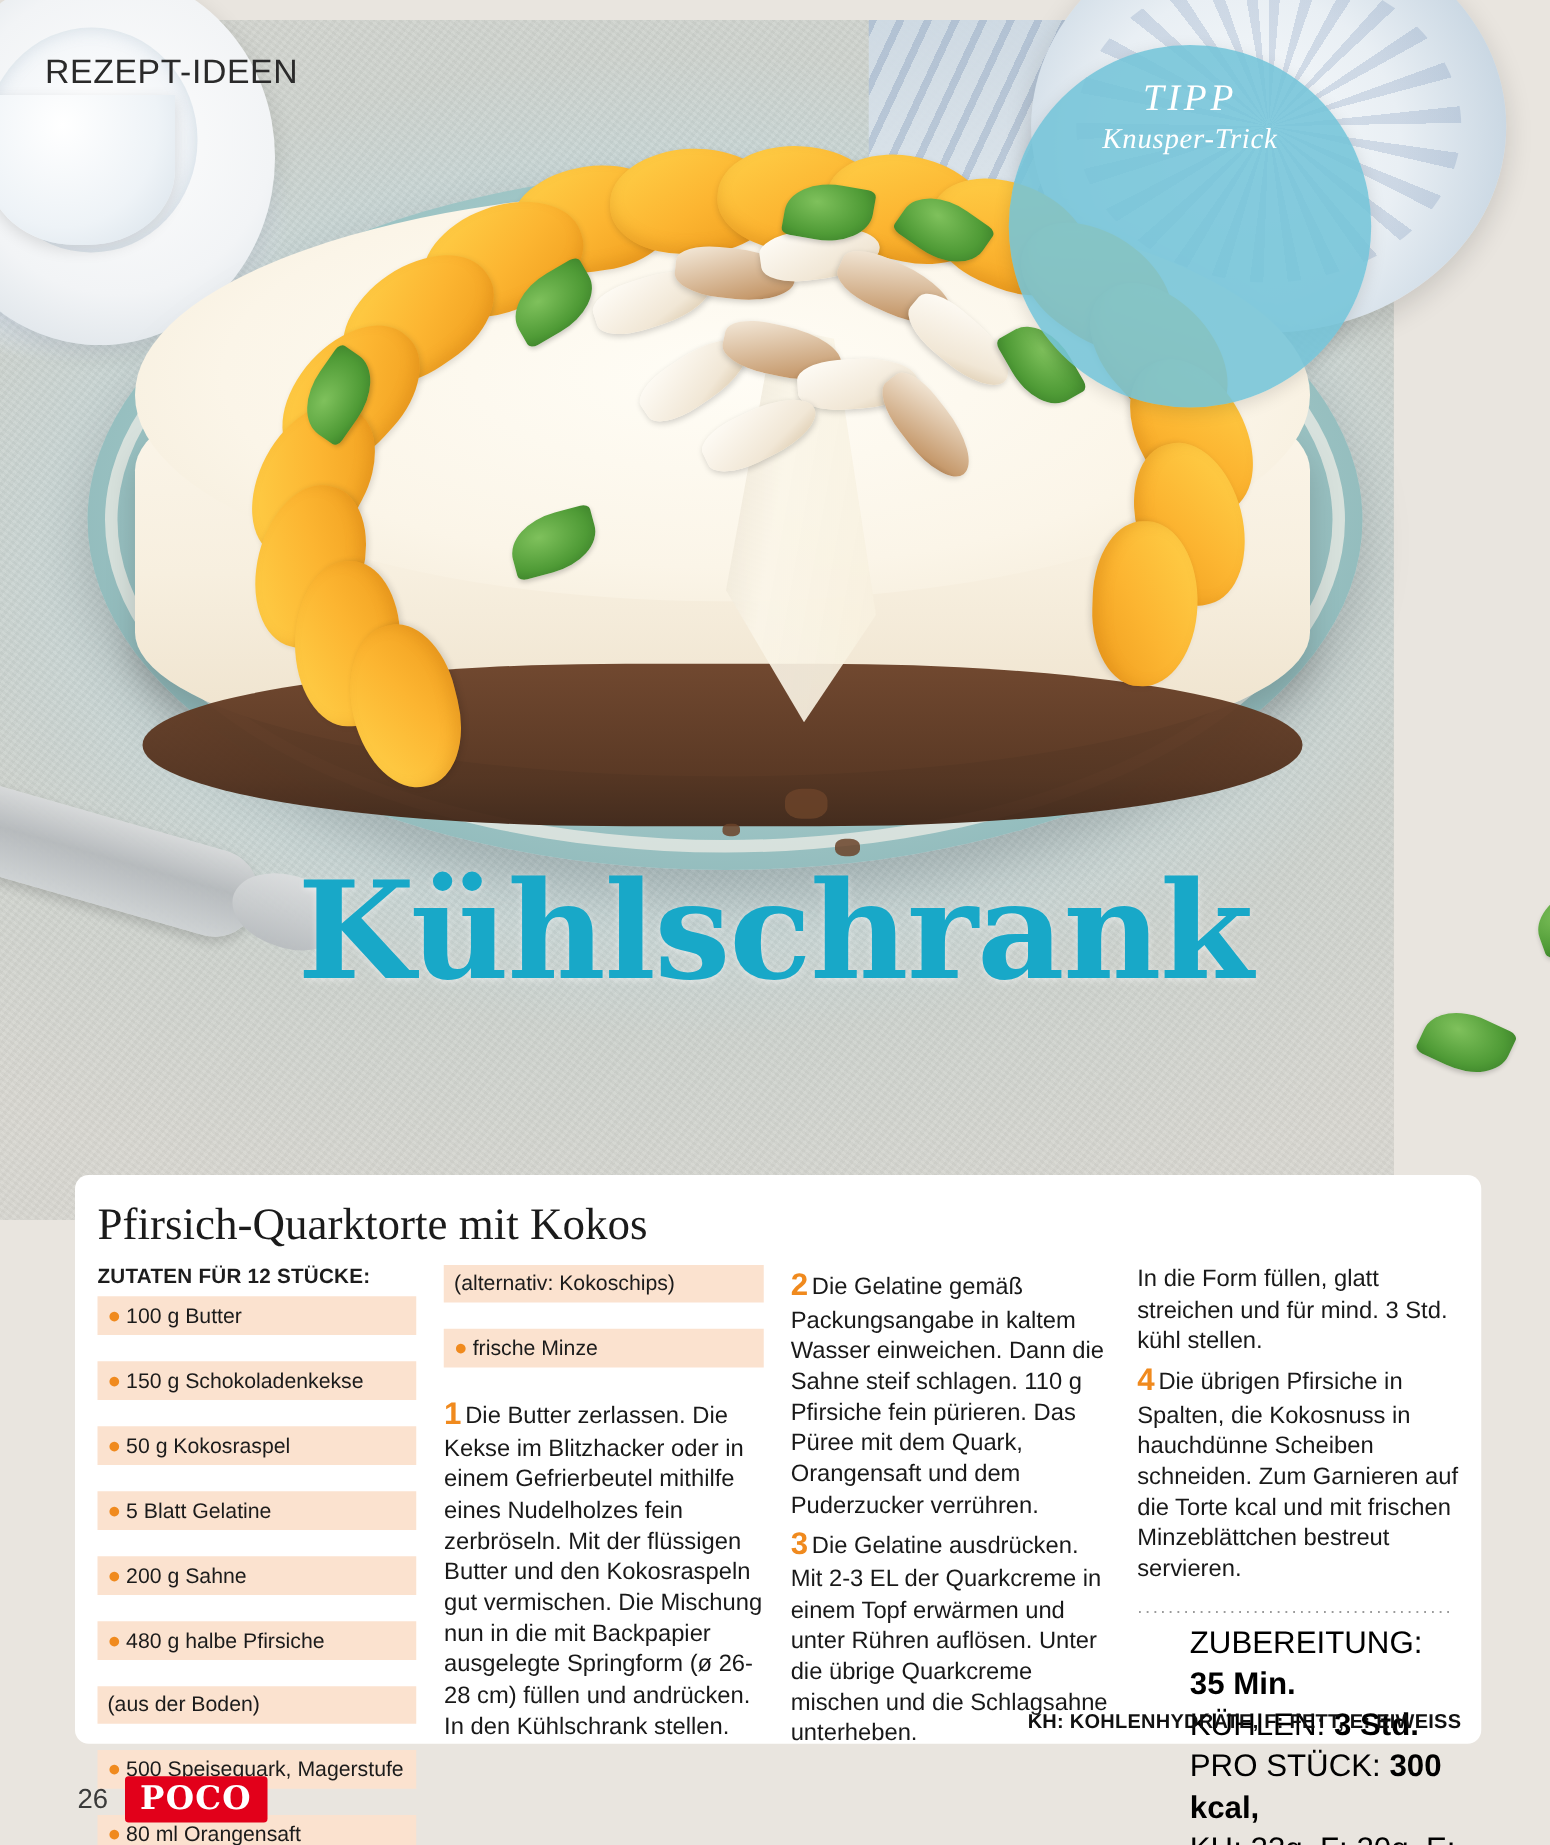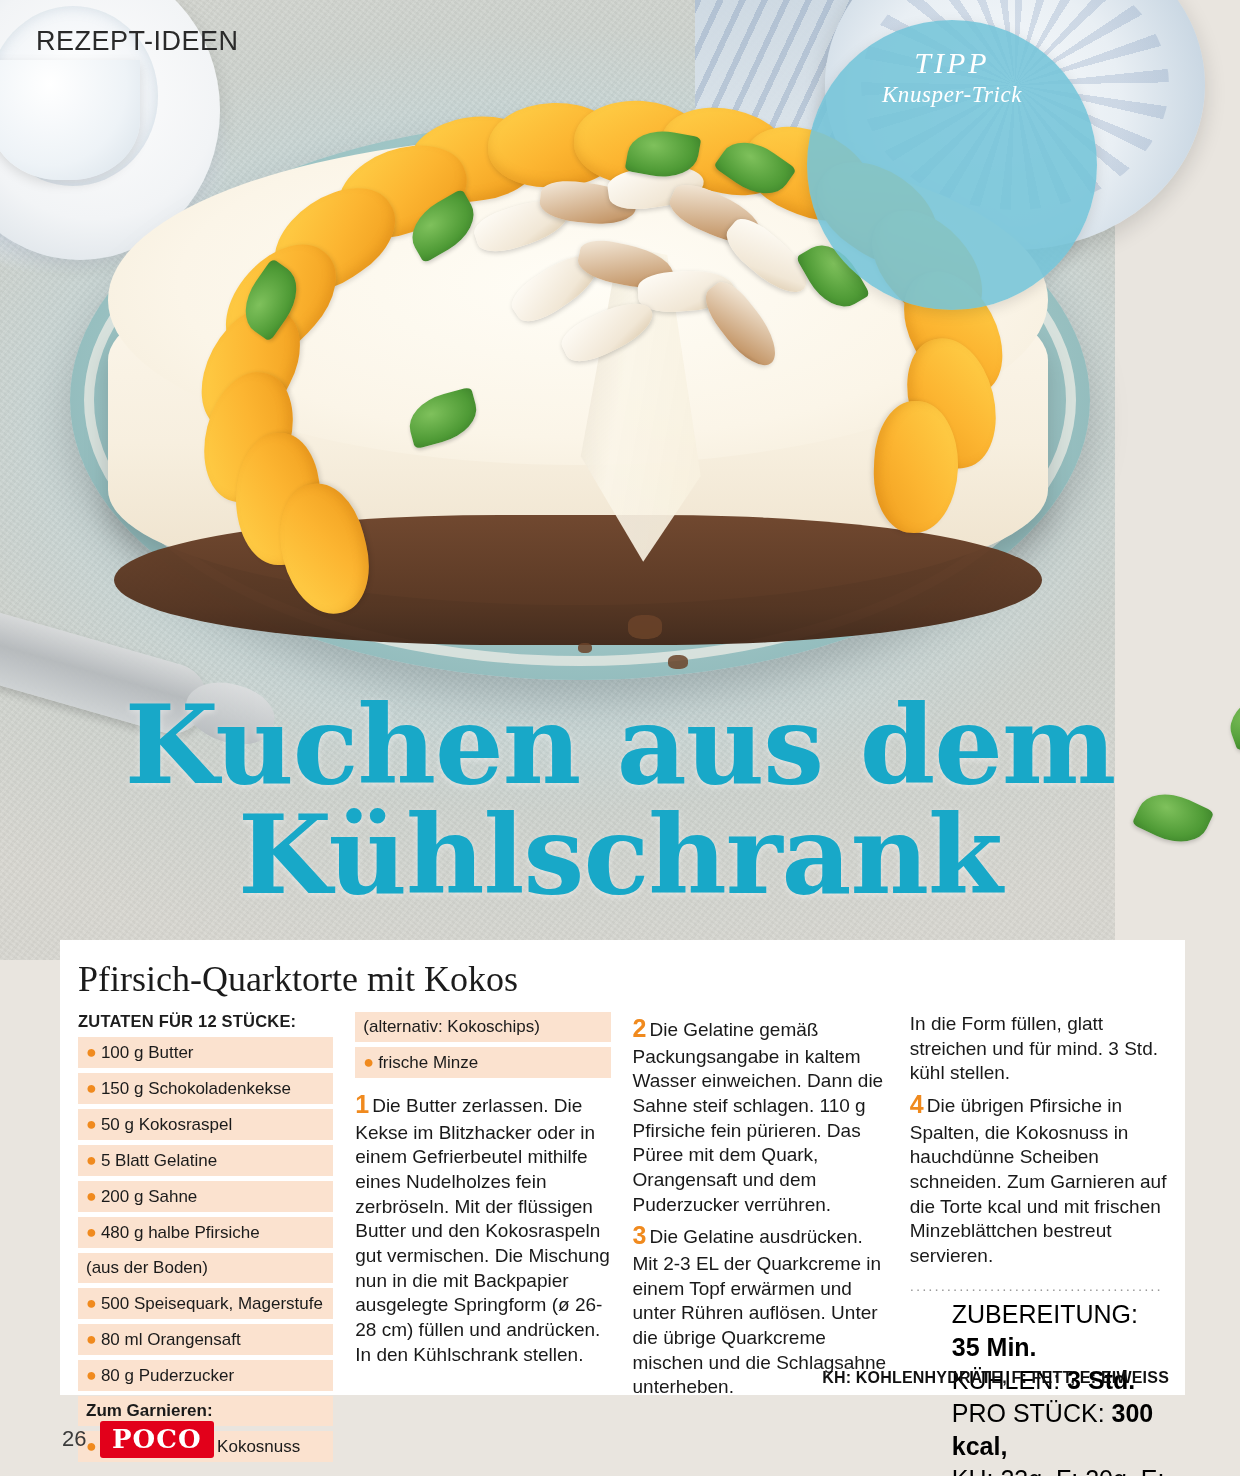--- a/index.html
+++ b/index.html
@@ -7,21 +7,21 @@
   body {
     width: 1240px; height: 1476px;
     font-family: "Liberation Sans", sans-serif;
     background: #e9e5df;
     position: relative;
     overflow: hidden;
   }
 
   
   .photo {
-    position: absolute; left: 0; top: 0; width: 1115px; height: 960px;
+    position: absolute; left: 0; top: 16px; width: 1115px; height: 960px;
     background:
       radial-gradient(ellipse 300px 180px at 1120px 40px, #cdd9e4 0%, #b9c8d6 60%, rgba(185,200,214,0) 75%),
       radial-gradient(ellipse 220px 160px at 60px 150px, #e8eef3 0%, #d8e2ea 60%, rgba(216,226,234,0) 78%),
       radial-gradient(ellipse 900px 560px at 560px 420px, #d3e2e3 0%, #c3d6d8 45%, #cdd2cd 70%, #d7d6d0 100%),
       linear-gradient(160deg, #ded9d2 0%, #d6d2ca 40%, #cfcbc3 100%);
   }
   .photo .grain {
     position: absolute; inset: 0;
     background-image:
       repeating-linear-gradient(37deg, rgba(255,255,255,0.05) 0 2px, rgba(0,0,0,0.02) 2px 4px),
@@ -175,32 +175,33 @@
     font-size: 108px; line-height: 1.02;
     letter-spacing: -1px;
     text-shadow: 0 2px 6px rgba(255,255,255,0.45);
   }
   .headline .l2 { display:block; }
 
   
   .panel {
     position:absolute; left: 60px; top: 940px; width: 1125px; height: 455px;
     background: #ffffff;
+    border-radius: 11px;
   }
   .panel h2 {
     margin: 0; padding: 18px 0 6px 18px;
     font-family: "Liberation Serif", serif;
     font-weight: normal; font-size: 36px; color: #1b1b1b;
   }
   .cols { display:flex; padding: 6px 16px 0 18px; gap: 22px; }
   .col { width: 258px; }
   .col.wide { width: 262px; }
 
   .ing-title { font-size: 16.5px; font-weight: bold; letter-spacing: .2px; color:#1d1d1d; margin-bottom: 6px; }
-  .ing { background: #fbe2cf; font-size: 17px; padding: 5px 8px 5px 8px; margin-bottom: 5px; color:#1b1b1b; }
+  .ing { background: #fbe2cf; font-size: 17px; padding: 5px 8px 5px 8px; margin-bottom: 21px; color:#1b1b1b; }
   .ing .dot { color: #f08a1e; font-size: 18px; margin-right: 4px; }
   .ing.sub { font-weight: bold; }
 
   .body-txt { font-size: 19px; line-height: 1.30; color: #191919; }
   .body-txt p { margin: 0 0 2px 0; }
   .step {
     color: #f08a1e; font-weight: bold; font-size: 25px;
     font-family: "Liberation Sans", sans-serif; margin-right: 3px;
     vertical-align: -1px;
   }
@@ -292,21 +293,20 @@
 
   <div class="kicker">REZEPT-IDEEN</div>
 
   <div class="tip-circle">
     <div class="t1">TIPP</div>
     <div class="t2">Knusper-Trick</div>
   </div>
 </div>
 
 <div class="headline">
-  <span>Kuchen aus dem</span>
   <span class="l2">Kühlschrank</span>
 </div>
 
 <div class="panel">
   <h2>Pfirsich-Quarktorte mit Kokos</h2>
 
   <div class="cols">
 
     <div class="col">
       <div class="ing-title">ZUTATEN FÜR 12 STÜCKE:</div>

